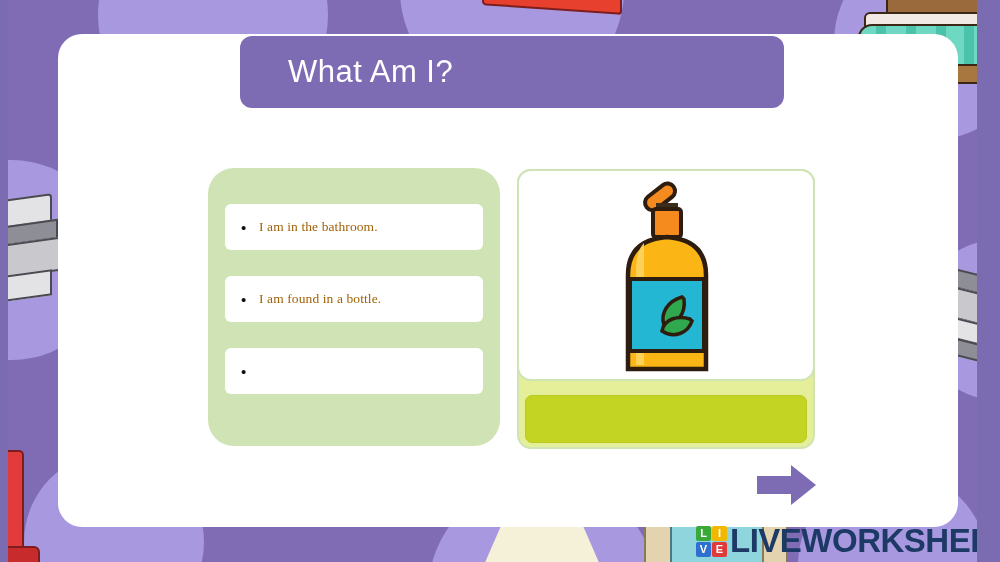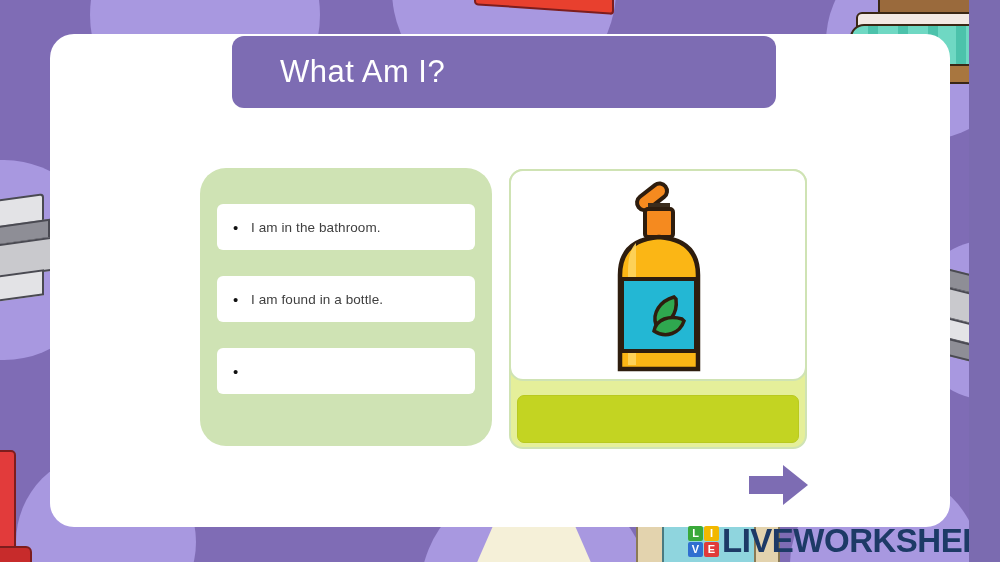--- a/index.html
+++ b/index.html
@@ -7,20 +7,21 @@
     padding: 0;
     background: #7b6bb0;
   }
   #stage {
     position: relative;
     width: 969px;
     height: 562px;
     overflow: hidden;
     font-family: "Liberation Sans", sans-serif;
     background: #7f6cb5;
+    margin-left: 8px;
   }
 
   
   .bg-layer {
     position: absolute;
     inset: 0;
     overflow: hidden;
   }
   .bg-circle {
     position: absolute;
@@ -156,23 +157,24 @@
     padding-left: 16px;
   }
   .clue-bullet {
     color: #111;
     font-size: 15px;
     line-height: 1;
     width: 18px;
     flex: none;
   }
   .clue-text {
-    color: #404040;
+    color: #a16207;
     font-size: 13.5px;
     letter-spacing: 0.1px;
+    font-family: Liberation Serif, serif;
   }
 
   
   #answer-panel {
     position: absolute;
     left: 509px; top: 169px;
     width: 298px; height: 280px;
     background: #e5ef9a;
     border: 2px solid #cfe3b4;
     border-radius: 14px;

